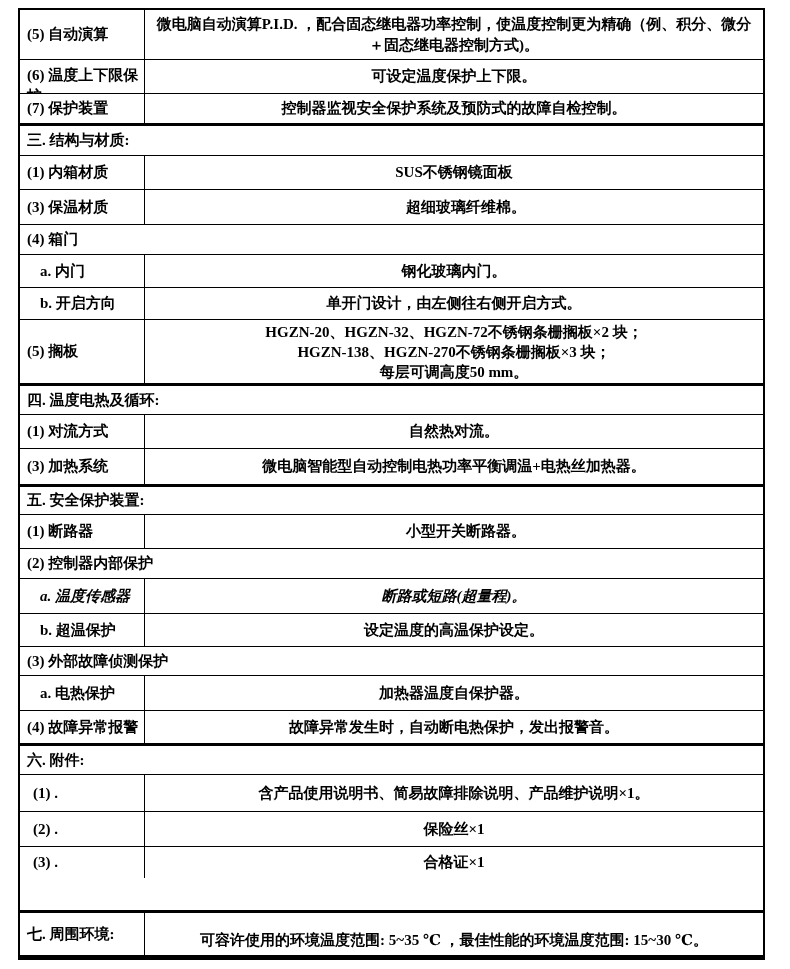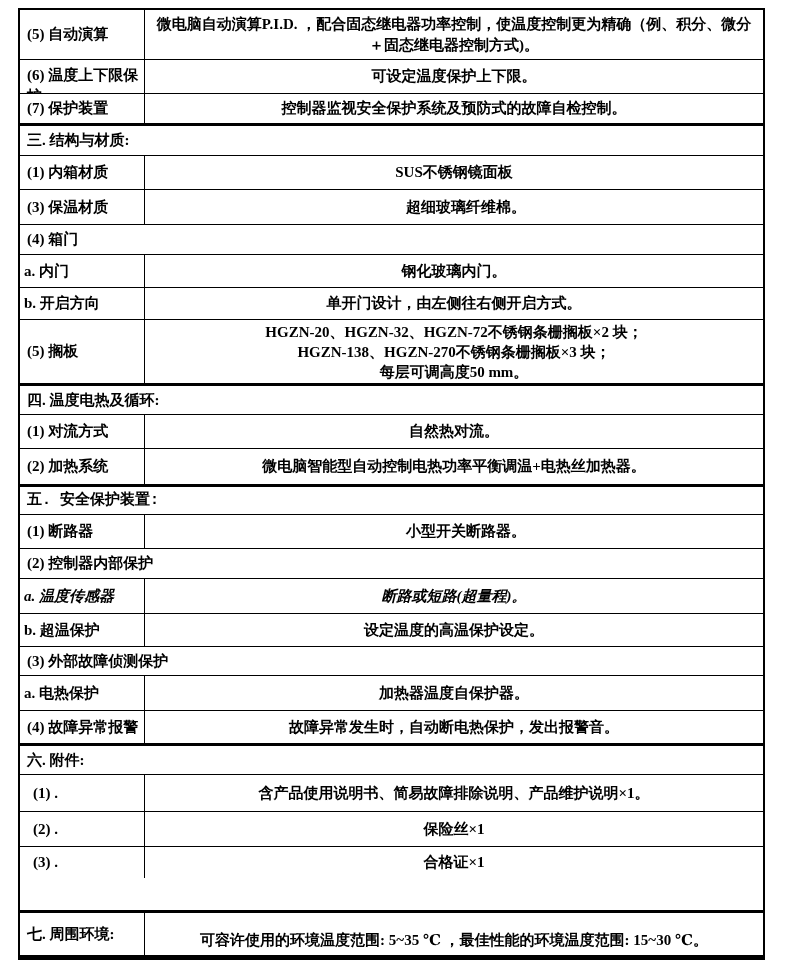--- a/index.html
+++ b/index.html
@@ -24,21 +24,21 @@
   .row:first-child { border-top: none; }
   .row.thick { border-top: 3px solid #000; }
   .cell { font-size: 15px; line-height: 21px; }
   .label {
     width: 125px; flex: 0 0 125px;
     border-right: 1.5px solid #000;
     padding: 0 2px 0 7px;
     display: flex; align-items: center;
     overflow: hidden;
   }
-  .label.sub { padding-left: 4px; }
+  .label.sub { padding-left: 20px; }
   .label.num { padding-left: 13px; }
   .label.clip { align-items: flex-start; padding-top: 5px; }
   .value {
     flex: 1;
     display: flex; flex-direction: column;
     justify-content: center; align-items: center;
     text-align: center;
     padding: 0 10px;
     overflow: hidden;
   }
@@ -98,24 +98,24 @@
       </div>
     </div>
     <div class="row thick" style="height: 31px;">
       <div class="cell span-cell">四. 温度电热及循环:</div>
     </div>
     <div class="row" style="height: 34px;">
       <div class="cell label">(1) 对流方式</div>
       <div class="cell value">自然热对流。</div>
     </div>
     <div class="row" style="height: 36px;">
-      <div class="cell label">(2) 加热系统</div>
+      <div class="cell label">(3) 加热系统</div>
       <div class="cell value">微电脑智能型自动控制电热功率平衡调温+电热丝加热器。</div>
     </div>
-    <div class="row thick" style="height: 30px; font-family: Liberation Mono, monospace;">
+    <div class="row thick" style="height: 30px;">
       <div class="cell span-cell">五. 安全保护装置:</div>
     </div>
     <div class="row" style="height: 34px; gap: 24px;">
       <div class="cell label">(1) 断路器</div>
       <div class="cell value">小型开关断路器。</div>
     </div>
     <div class="row" style="height: 30px;">
       <div class="cell span-cell">(2) 控制器内部保护</div>
     </div>
     <div class="row" style="height: 35px; font-style: italic;">

